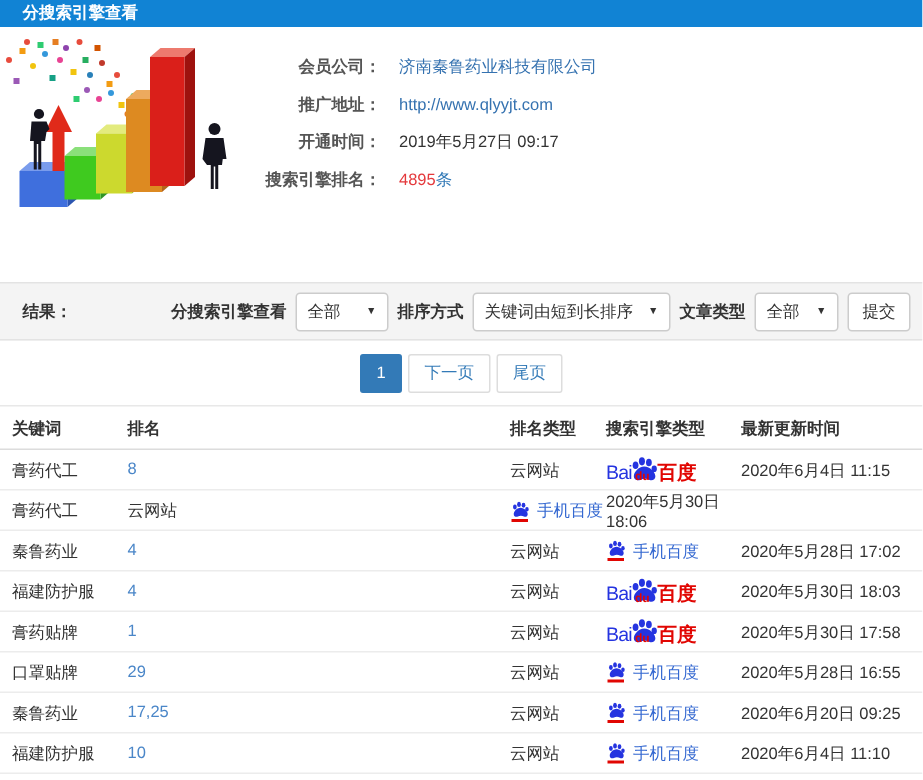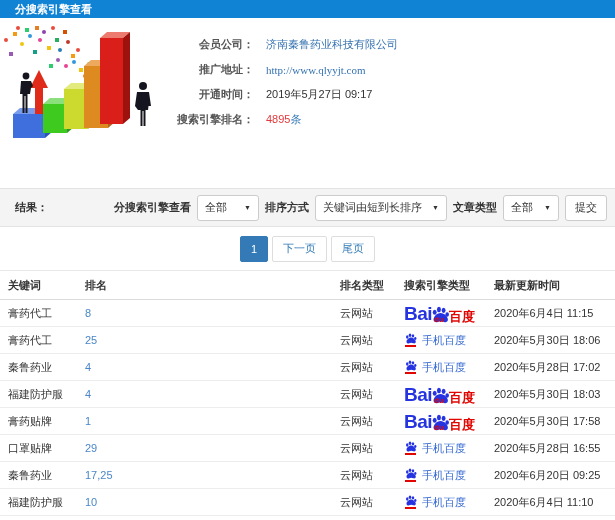--- a/index.html
+++ b/index.html
@@ -14,21 +14,21 @@
   
   .titlebar{height:18px;background:var(--header_bg);color:#fff;line-height:18px;
             padding-left:15px;font-size:11px;font-weight:bold;}
   
   .top{position:relative;height:170px;}
   .clipart{position:absolute;left:0;top:8px;}
   .info{position:absolute;left:168px;top:14px;}
   .info-row{display:flex;height:25px;align-items:center;}
   .info-label{width:86px;text-align:right;font-weight:bold;color:#555;}
   .info-val{margin-left:12px;}
-  .lnk{color:var(--link_blue);text-decoration:none;cursor:pointer;font-family:Liberation Serif, serif;}
+  .lnk{color:var(--link_blue);text-decoration:none;cursor:pointer;}
   .rank-num{color:var(--red);}
   .rank-unit{color:var(--active_page);}
   
   .filterbar{position:relative;height:39px;background:var(--filter_bg);
              border-top:1px solid #e3e3e3;border-bottom:1px solid #e3e3e3;
              display:flex;align-items:center;padding:0 8px 0 15px;}
   .filterbar .result-label{font-weight:bold;}
   .filter-group{margin-left:auto;display:flex;align-items:center;gap:6px;}
   .flabel{font-weight:bold;white-space:nowrap;}
   .select{background:#fff;border:1px solid #ccc;border-radius:3px;height:26px;
@@ -47,21 +47,21 @@
       color:var(--active_page);cursor:pointer;background:#fff;}
   .pg.active{background:var(--active_page);border-color:var(--active_page);color:#fff;}
   
   .thead,.trow{display:grid;grid-template-columns:77px 255px 64px 90px auto;
                padding-left:8px;align-items:center;}
   .thead{height:30px;font-weight:bold;border-top:1px solid #e8e8e8;border-bottom:1px solid #dcdcdc;}
   .trow{height:27px;border-bottom:1px solid #ececec;}
   .c-rank{color:var(--rank_blue);cursor:pointer;}
   
   .bd{display:inline-flex;align-items:flex-end;line-height:1;}
-  .bd-bai{color:var(--baidu_blue);font-size:19px;font-weight:bold;letter-spacing:-.5px;}
+  .bd-bai{color:var(--baidu_blue);font-size:13px;font-weight:normal;letter-spacing:-.5px;}
   .bd-paw{position:relative;width:19px;height:17px;margin:0 0 0 -1px;display:inline-block;}
   .bd-paw svg{width:19px;height:17px;display:block;}
   .bd-du{position:absolute;left:3px;bottom:-1px;font-style:normal;font-weight:bold;
          font-size:8px;color:var(--baidu_red);}
   .bd-cn{color:var(--baidu_red);font-size:13px;font-weight:bold;margin-left:-1px;}
   .bm{display:inline-flex;align-items:center;gap:5px;}
   .bm-ic{display:inline-flex;flex-direction:column;align-items:center;width:13px;}
   .bm-ic svg{width:12px;height:11px;display:block;}
   .bm-bar{width:11px;height:2px;background:var(--baidu_red);margin-top:1px;}
   .bm-tx{color:var(--mobile_blue);}
@@ -219,21 +219,20 @@
                   <path d="M12 9 C7 9 3 14 3 17.5 C3 20.6 6 21.6 8.5 20.6 C10 20 11 19.6 12.5 19.6 C14 19.6 15.2 20 16.6 20.7 C19 21.6 21.6 20.3 21.6 17.5 C21.6 14 17 9 12 9 Z" fill="#2534e0"></path>
                 </svg>
                 <i class="bd-du">du</i>
               </span>
               <b class="bd-cn">百度</b>
             </span></div>
           <div class="c-date">2020年6月4日 11:15</div>
         </div>
         <div class="trow">
           <div class="c-kw">膏药代工</div>
-          <div class="c-rank">25</div>
           <div class="c-type">云网站</div>
           <div class="c-eng"><span class="bm">
               <span class="bm-ic">
                 <svg viewBox="0 0 24 22">
                   <ellipse cx="4.5" cy="8" rx="2.5" ry="3.3" fill="#2534e0"></ellipse>
                   <ellipse cx="10" cy="4.6" rx="2.6" ry="3.5" fill="#2534e0"></ellipse>
                   <ellipse cx="16" cy="5.6" rx="2.5" ry="3.3" fill="#2534e0"></ellipse>
                   <ellipse cx="20.6" cy="11" rx="2.3" ry="2.9" fill="#2534e0"></ellipse>
                   <path d="M12 9 C7 9 3 14 3 17.5 C3 20.6 6 21.6 8.5 20.6 C10 20 11 19.6 12.5 19.6 C14 19.6 15.2 20 16.6 20.7 C19 21.6 21.6 20.3 21.6 17.5 C21.6 14 17 9 12 9 Z" fill="#2534e0"></path>
                 </svg>

